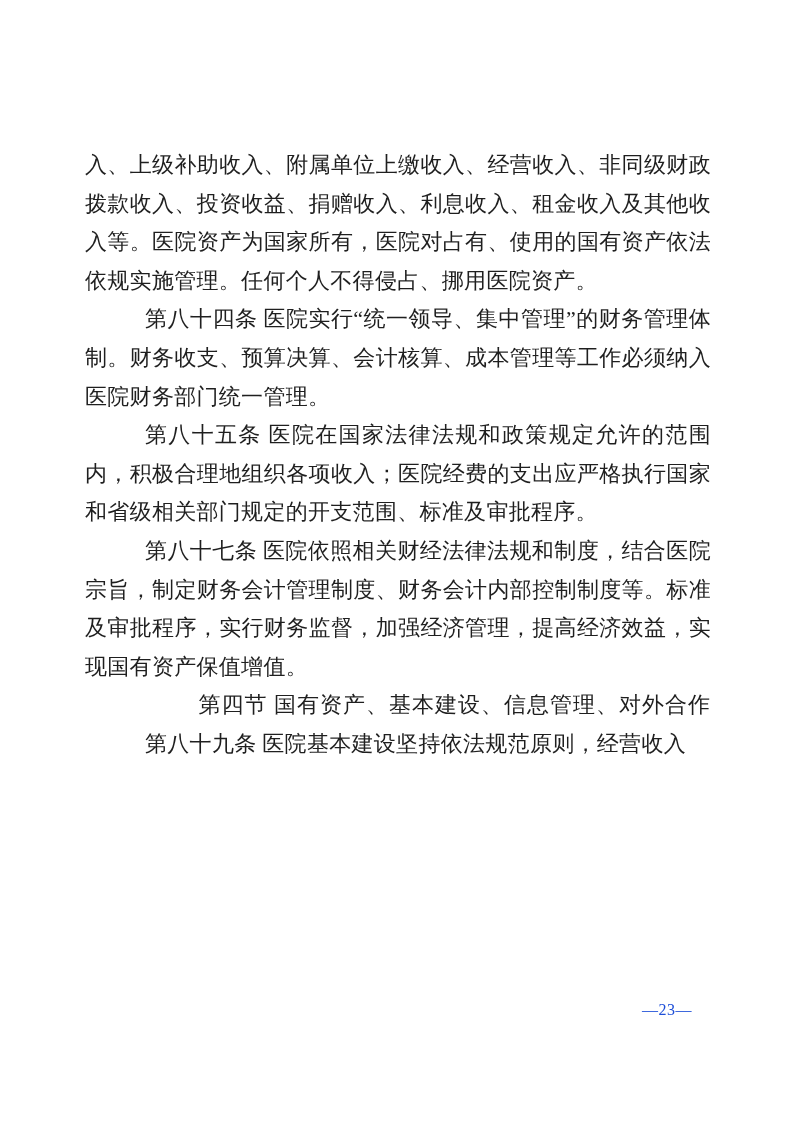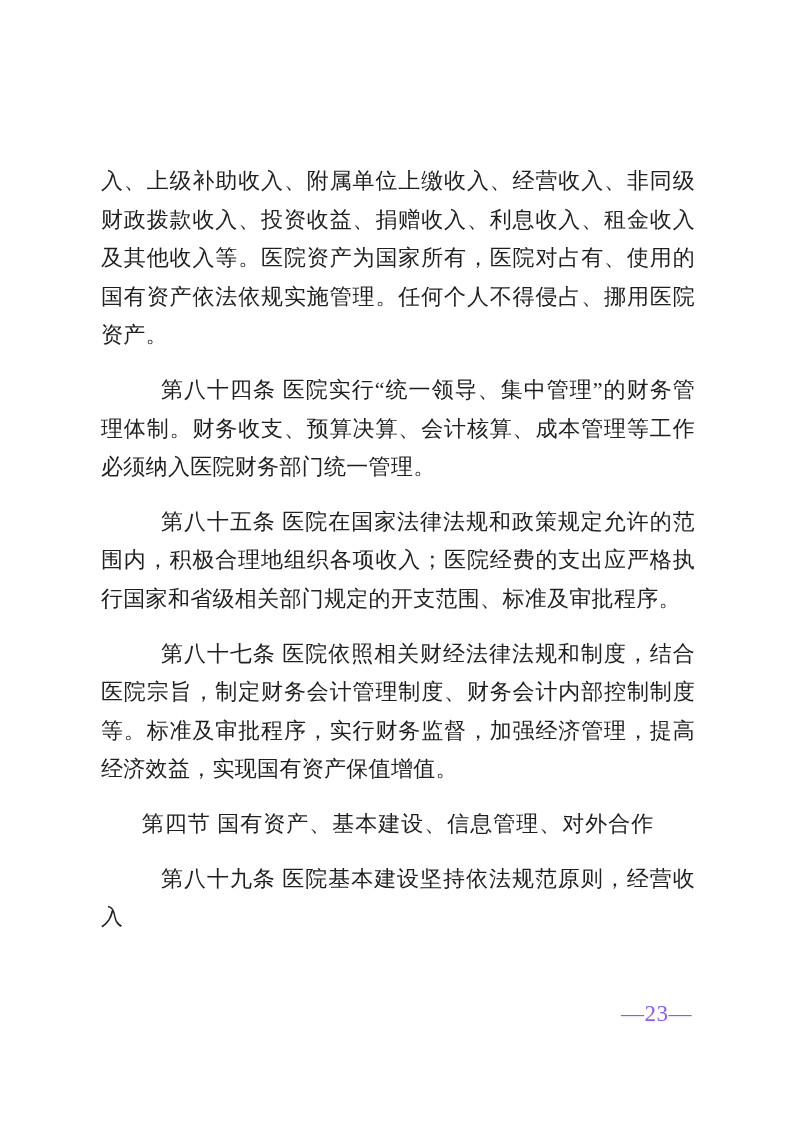--- a/index.html
+++ b/index.html
@@ -20,39 +20,39 @@
     position: absolute;
     left: 85px;
     top: 146px;
     width: 626px;
     font-size: 22px;
     line-height: 38.6px;
     text-align: justify;
     letter-spacing: 0.3px;
   }
   .content p {
-    margin: 16px;
+    margin: 0;
     padding: 0;
     text-indent: 60px;
   }
   .content p.no-indent {
     text-indent: 0;
   }
   .content p.section-heading {
     text-indent: 0;
-    text-align: center;
+    text-align: right;
     letter-spacing: 1px;
   }
   .page-number {
     position: absolute;
     top: 1001px;
     right: 102px;
-    font-size: 23px;
+    font-size: 16px;
     letter-spacing: 0.5px;
-    color: #8b5cf6;
+    color: #1d4ed8;
     white-space: nowrap;
   }
 </style>
 </head>
 <body>
 
 <div class="page">
   <div class="content">
     <p class="no-indent">入、上级补助收入、附属单位上缴收入、经营收入、非同级财政拨款收入、投资收益、捐赠收入、利息收入、租金收入及其他收入等。医院资产为国家所有，医院对占有、使用的国有资产依法依规实施管理。任何个人不得侵占、挪用医院资产。</p>
     <p>第八十四条 医院实行“统一领导、集中管理”的财务管理体制。财务收支、预算决算、会计核算、成本管理等工作必须纳入医院财务部门统一管理。</p>

